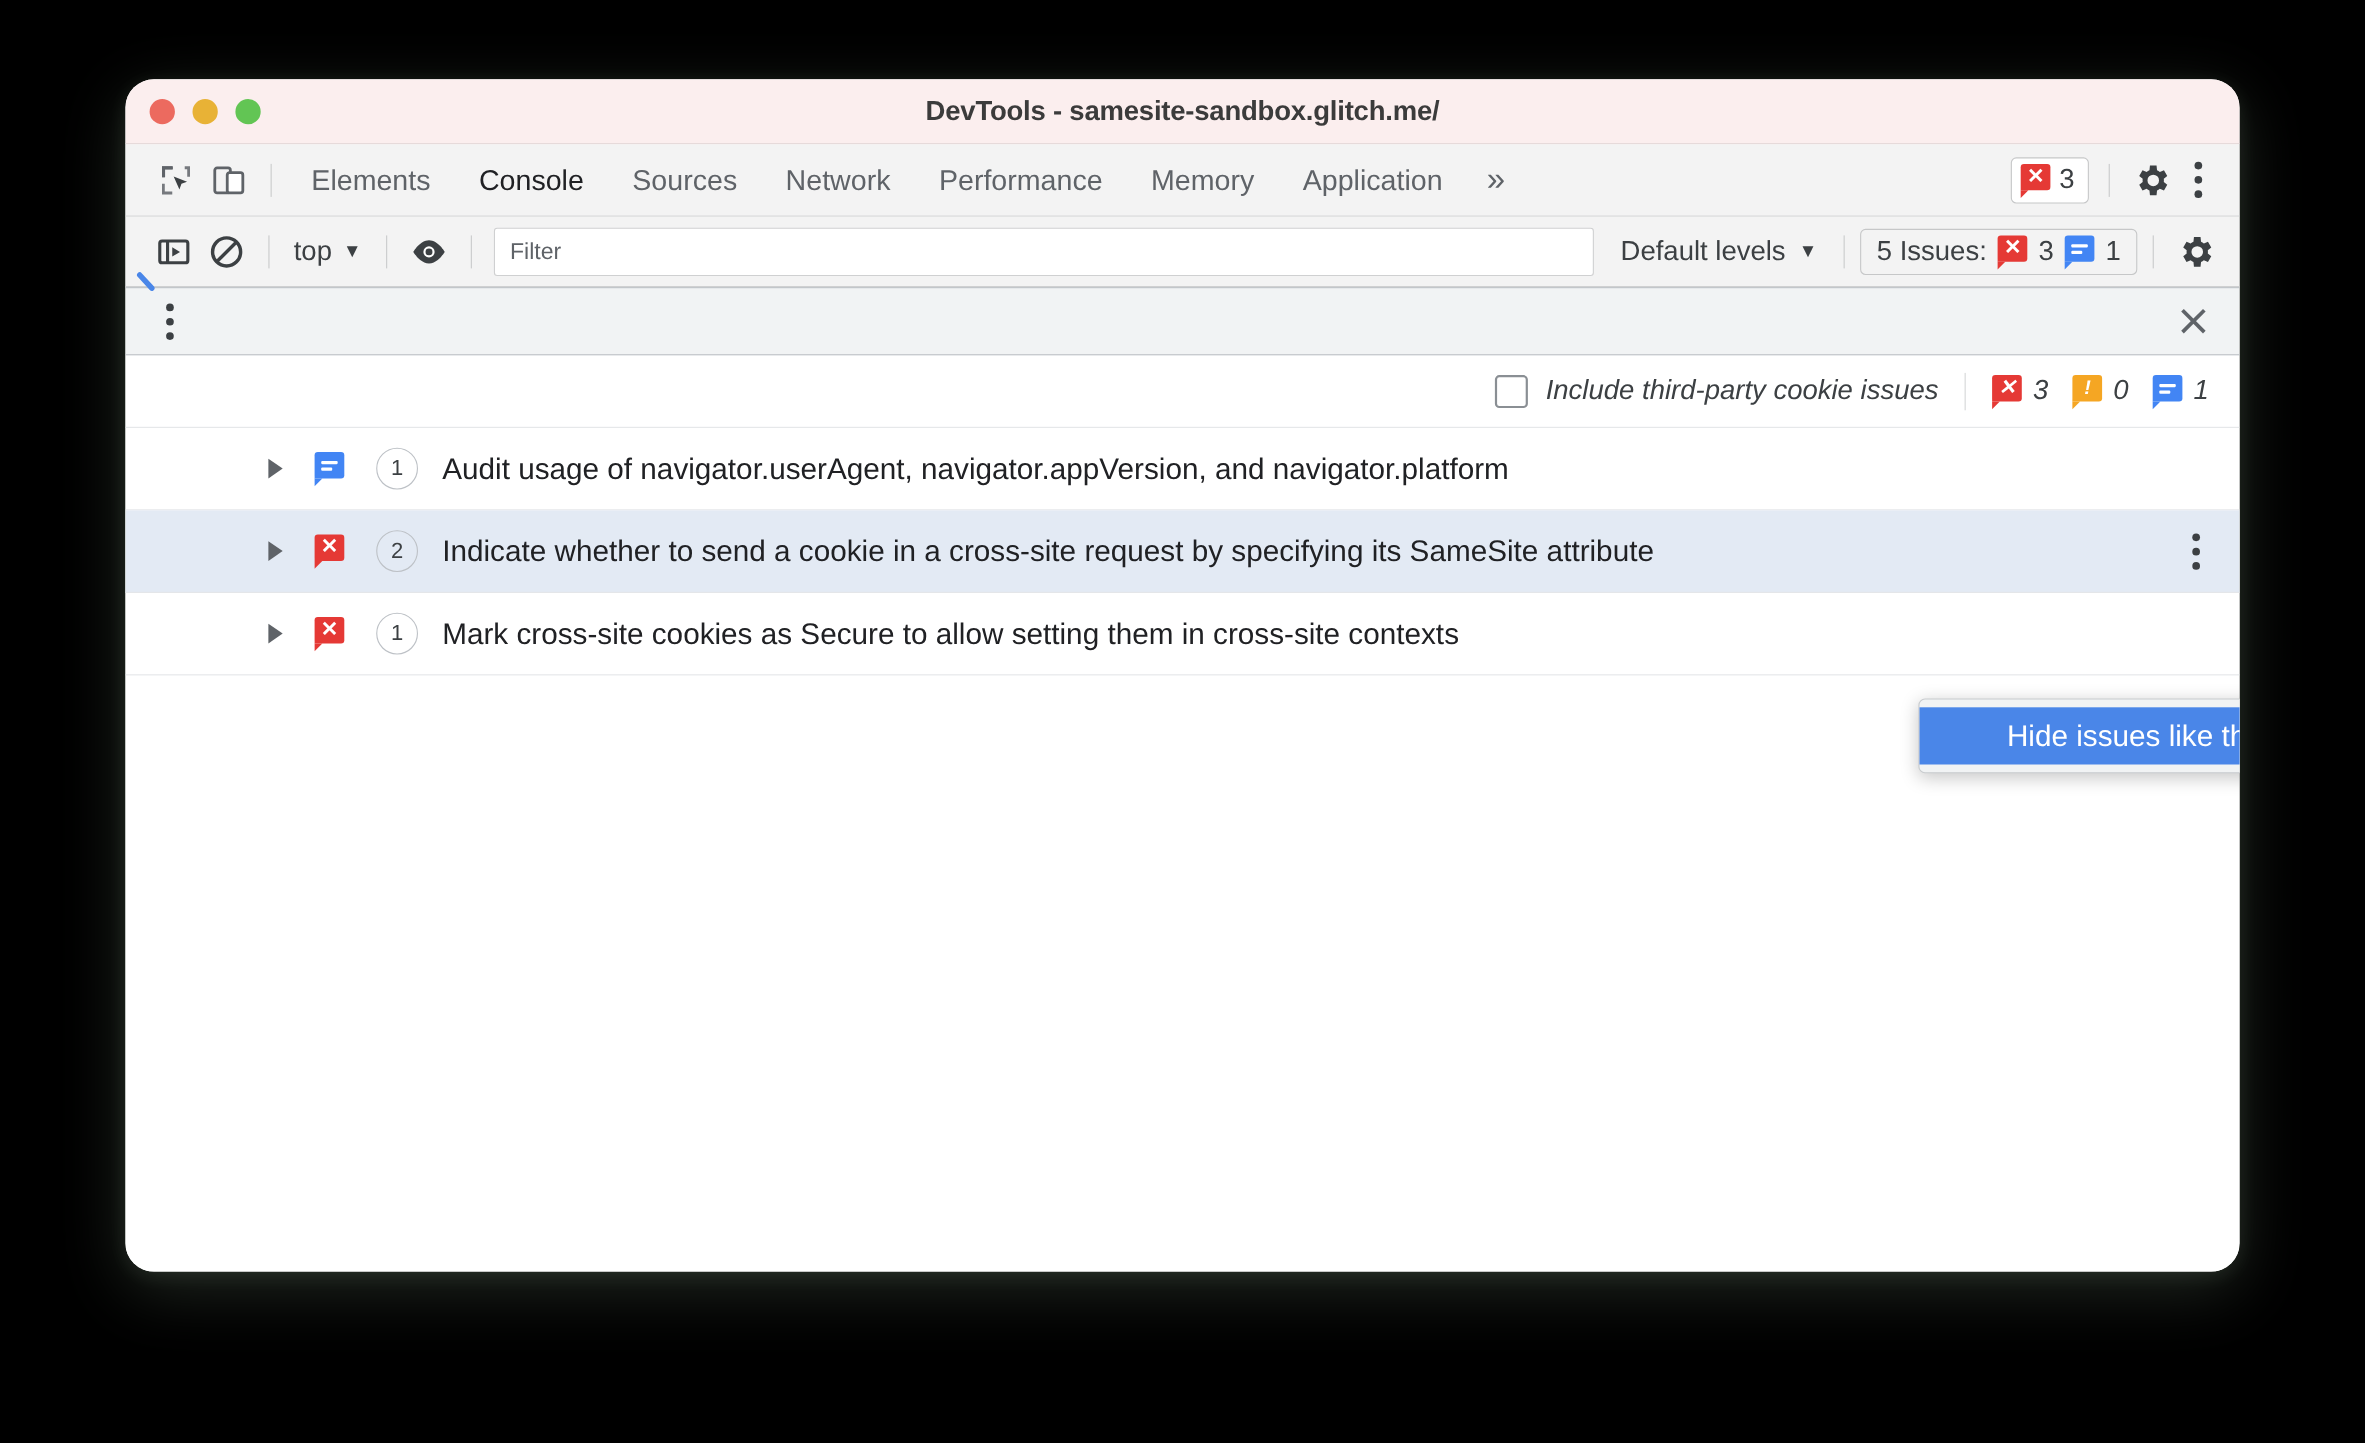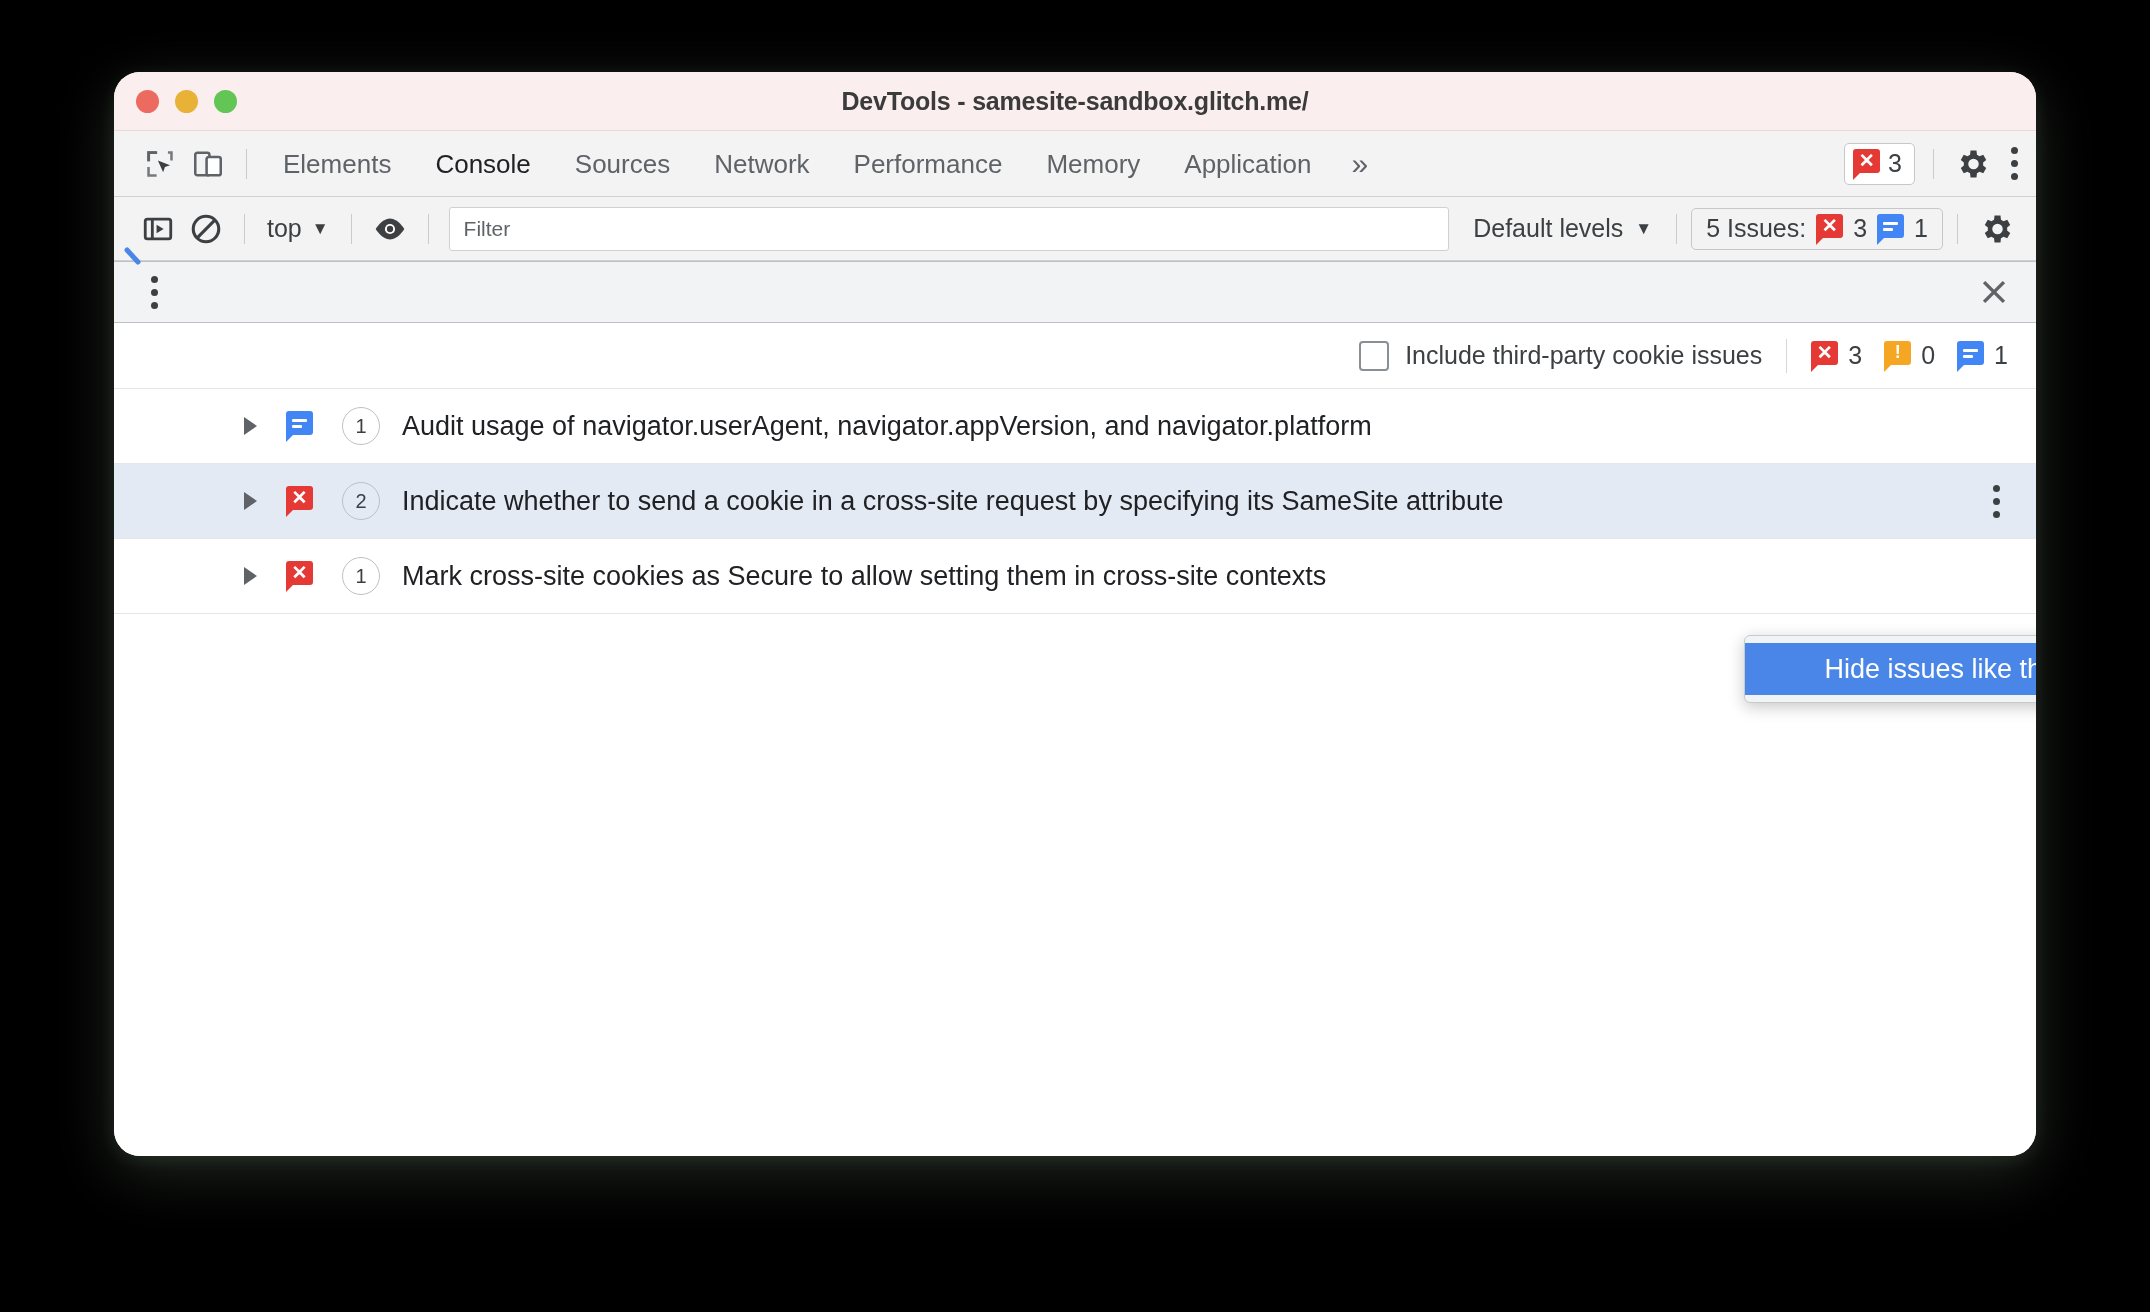--- a/index.html
+++ b/index.html
@@ -62,21 +62,21 @@
     pointer-events: none;
   }
 
   
   #tabbar {
     height: 66px;
     background: #f3f3f3;
     border-bottom: 1px solid #cfd0d1;
     display: flex;
     align-items: center;
-    padding: 0 4px 0 22px;
+    padding: 0 20px 0 22px;
     box-sizing: border-box;
   }
   .tool-icon {
     width: 48px;
     height: 48px;
     display: flex;
     align-items: center;
     justify-content: center;
     flex: none;
   }
@@ -299,20 +299,21 @@
   }
   #issues-options {
     height: 66px;
     display: flex;
     align-items: center;
     justify-content: flex-end;
     padding-right: 28px;
     gap: 0;
     border-bottom: 1px solid #e4e6e8;
     box-sizing: border-box;
+    font-style: italic;
   }
   #third-party-checkbox-wrap {
     display: flex;
     align-items: center;
     gap: 16px;
   }
   .cb {
     width: 26px; height: 26px;
     border: 2px solid #8a8f94;
     border-radius: 4px;

